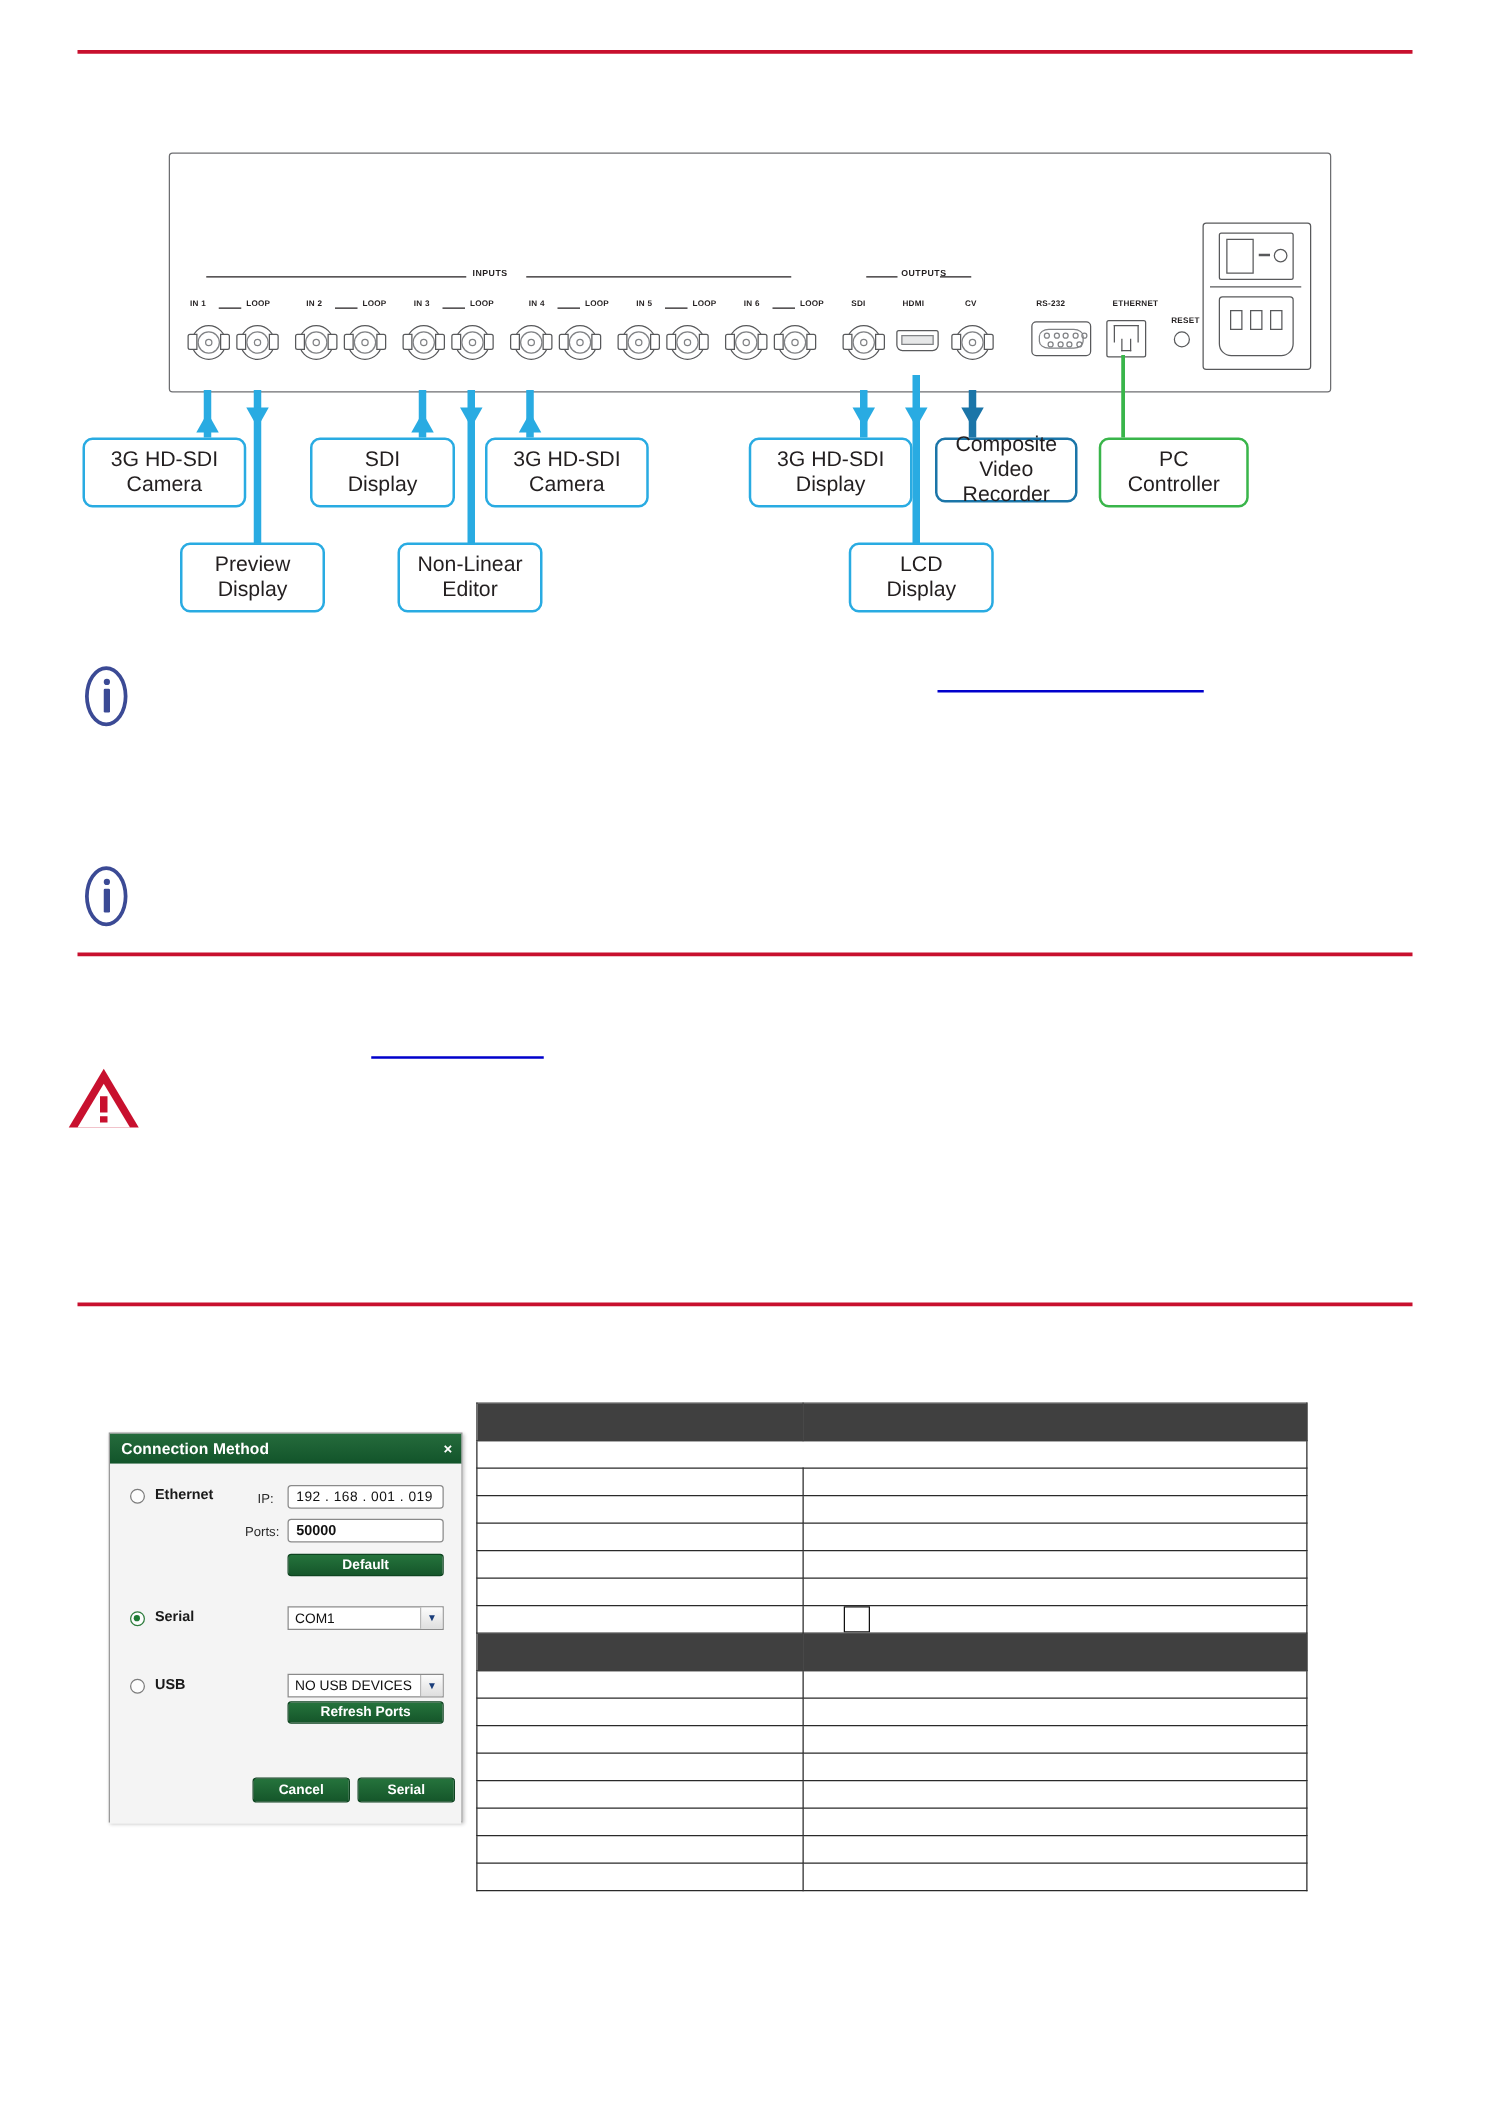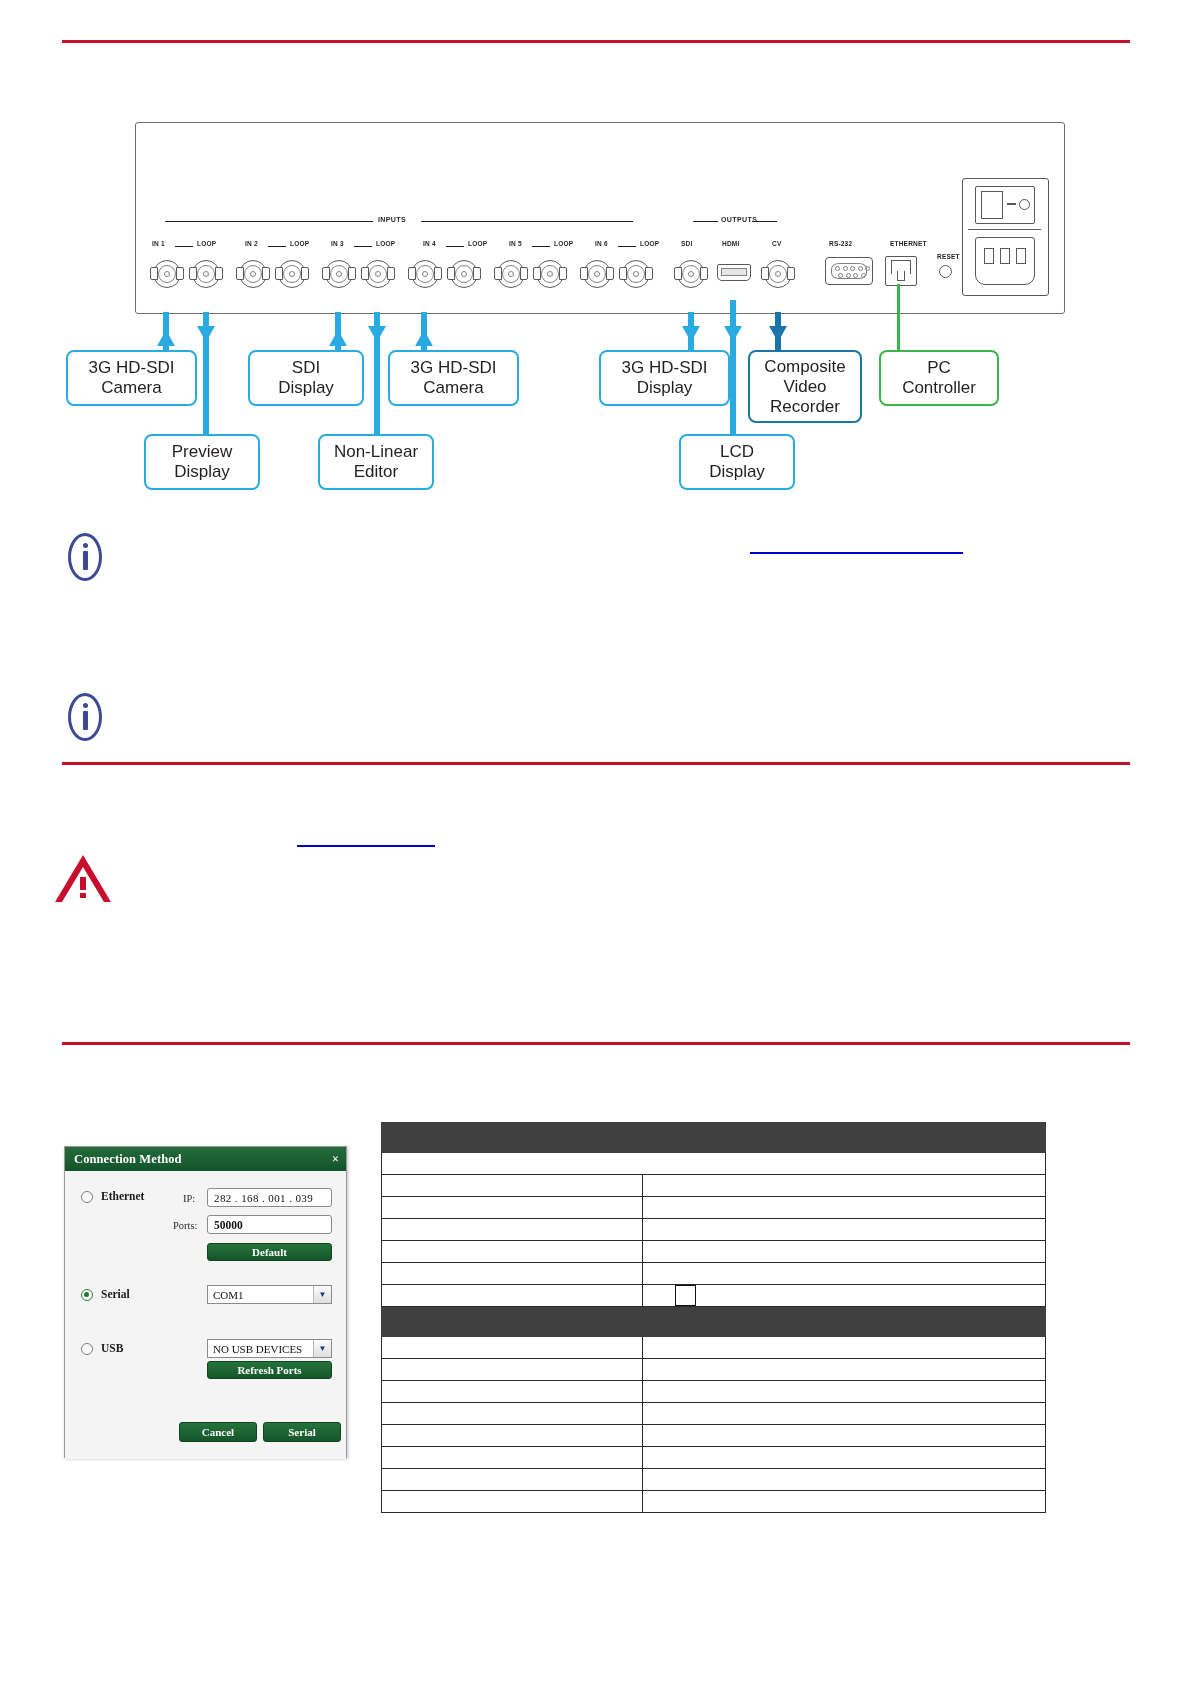--- a/index.html
+++ b/index.html
@@ -215,26 +215,25 @@
     position:absolute; left:25px; top:38px; width:6px; height:5px;
     background:#c8102e;
   }
 
   .link-underline {
     position:absolute; height:2px; background:#0000CC;
   }
 
   
   .dialog {
-    position:absolute; left:64px; top:1146px; width:283px; height:312px;
+    position:absolute; left:87px; top:1146px; width:283px; height:312px;
     background:#f2f2f2;
     border:1px solid #9a9a9a;
     box-shadow:1px 1px 3px rgba(0,0,0,.25);
     box-sizing:border-box;
-    font-family:Liberation Serif, serif;
   }
   .dlg-title {
     height:24px; background:#1a6334;
     background:linear-gradient(#256b3c,#12542a);
     color:#ffffff; font-size:12.5px; font-weight:bold;
     display:flex; align-items:center; justify-content:space-between;
     padding:0 7px 0 9px; box-sizing:border-box;
     letter-spacing:.1px;
   }
   .dlg-close { color:#ffffff; font-size:12px; font-weight:bold; cursor:default; }
@@ -561,21 +560,21 @@
   </div>
 </div>
 
 <div class="callout" style="left:679px; top:434px; width:116px; height:56px;">
   <div>
     <div>LCD</div>
     <div>Display</div>
   </div>
 </div>
 
-<div class="callout dark" style="left:748px; top:350px; width:114px; height:73px;">
+<div class="callout dark" style="left:748px; top:350px; width:114px; height:52px;">
   <div>
     <div>Composite</div>
     <div>Video</div>
     <div>Recorder</div>
   </div>
 </div>
 
 <div class="callout green" style="left:879px; top:350px; width:120px; height:56px;">
   <div>
     <div>PC</div>
@@ -609,21 +608,21 @@
   <div class="dlg-title">
     <span>Connection Method</span>
     <span class="dlg-close">×</span>
   </div>
   <div class="dlg-body">
 
     <div class="radio" style="left:16px; top:20px;"></div>
     <div class="rlabel" style="left:36px; top:19px;">Ethernet</div>
 
     <div class="flabel" style="left:118px; top:22px;">IP:</div>
-    <div class="textinput" style="left:142px; top:17px; width:125px;">282 . 168 . 001 . 039</div>
+    <div class="textinput" style="left:142px; top:17px; width:125px;">192 . 168 . 001 . 019</div>
 
     <div class="flabel" style="left:108px; top:49px;">Ports:</div>
     <div class="textinput bold" style="left:142px; top:44px; width:125px;">50000</div>
 
     <div class="greenbtn" style="left:142px; top:72px; width:125px;">Default</div>
 
     <div class="radio on" style="left:16px; top:118px;"></div>
     <div class="rlabel" style="left:36px; top:117px;">Serial</div>
     <div class="selectbox" style="left:142px; top:114px; width:125px;">
       <span class="sel-text">COM1</span>

